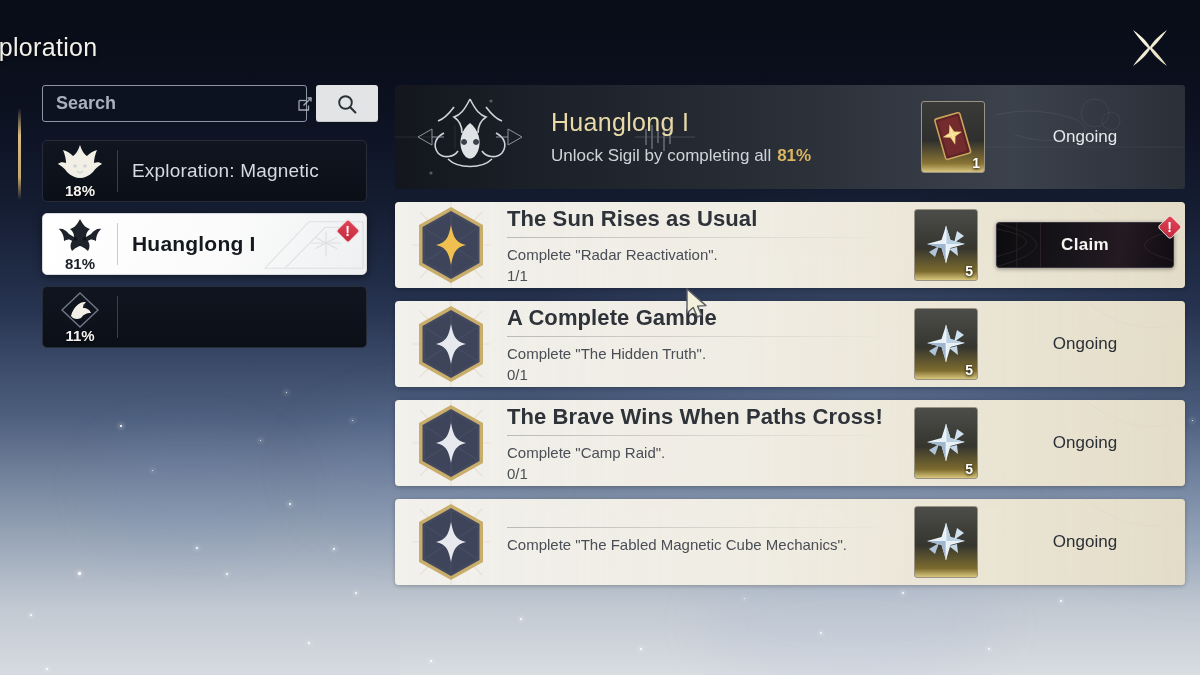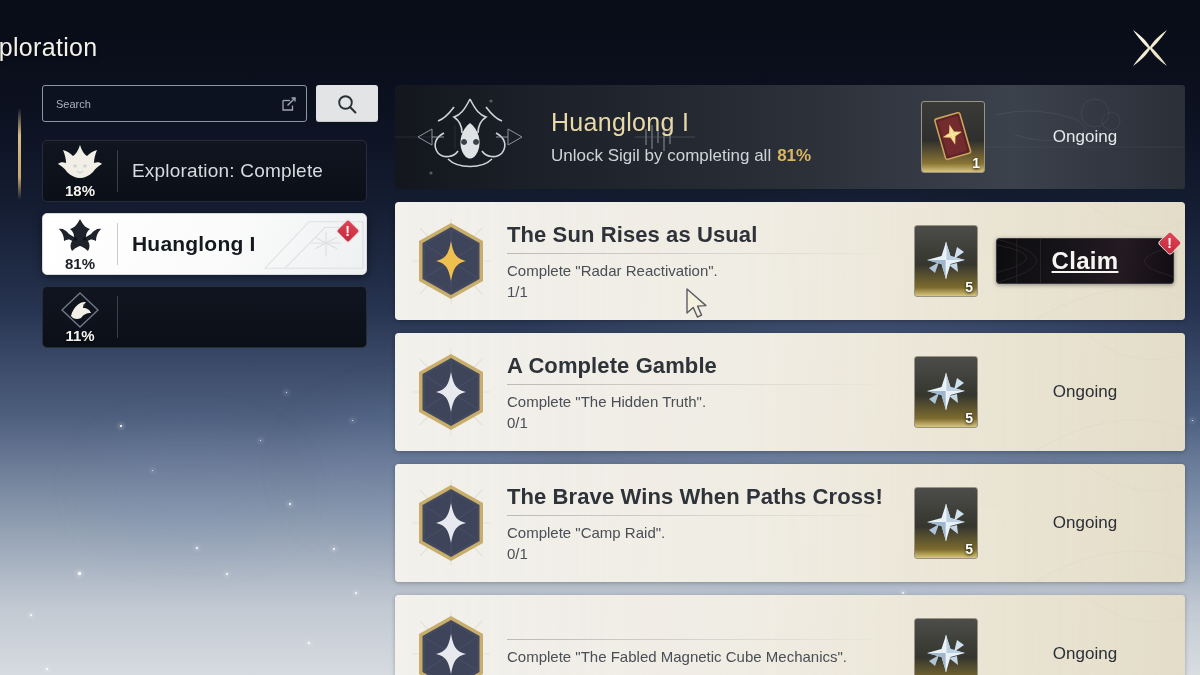--- a/index.html
+++ b/index.html
@@ -83,22 +83,23 @@
     border: 1px solid #8e96a6;
     border-radius: 3px;
     display: flex; align-items: center;
     padding: 0 9px 0 13px;
   }
   .search-box input {
     flex: 1;
     background: transparent;
     border: none; outline: none;
     color: #e6e8ec;
-    font-size: 11px;
+    font-size: 18px;
     font-family: "Liberation Sans", sans-serif;
+    font-weight: bold;
   }
   .search-box input::placeholder { color: #a9b0bd; }
   .edit-icon { width: 16px; height: 16px; opacity: .85; flex: 0 0 auto; }
   .search-btn {
     width: 62px; height: 37px;
     background: #e3e4e6;
     border-radius: 3px;
     display: flex; align-items: center; justify-content: center;
     cursor: pointer;
     box-shadow: inset 0 -1px 0 rgba(0,0,0,.12);
@@ -261,21 +262,21 @@
     z-index: 2;
     flex: 0 0 auto;
   }
 
   .quest-list {
     margin-top: 13px;
     display: flex; flex-direction: column; gap: 13px;
   }
   .quest {
     position: relative;
-    height: 118px;
+    height: 86px;
     border-radius: 4px;
     display: flex; align-items: center;
     overflow: hidden;
     background: linear-gradient(100deg, #eceae4 0%, #eeebe2 45%, #eae5d5 72%, #e6e0cc 100%);
     box-shadow: 0 1px 4px rgba(0,0,0,.25);
     cursor: pointer;
   }
   .quest-sheen {
     position: absolute; inset: 0; pointer-events: none; opacity: .65;
   }
@@ -326,25 +327,24 @@
     position: relative;
     width: 178px; height: 46px;
     border-radius: 3px;
     background: linear-gradient(100deg, #0c0c0e 0%, #17141a 40%, #241a22 70%, #100d12 100%);
     border: 1px solid #3a3740;
     display: flex; align-items: center; justify-content: center;
     cursor: pointer;
     box-shadow: 0 1px 4px rgba(0,0,0,.4);
   }
   .claim-btn .lbl {
-    font-size: 24px;
+    font-size: 17px;
     font-weight: bold;
     color: #f6f5f2;
     letter-spacing: .3px;
-    text-decoration: underline;
   }
   .claim-web { position: absolute; inset: 0; opacity: .5; pointer-events: none; }
 
   .cursor { position: absolute; pointer-events: none; z-index: 50; }
 </style>
 </head>
 <body>
 
 <div id="app">
 
@@ -430,21 +430,21 @@
                C27 34, 32 32, 36 28 C38 25, 41 22, 45 20 C43 18, 40 18, 37 19
                C37 15, 38 11, 40 6 C36 7, 33 9, 30 12 C27 10, 25 7, 23 1 Z"></path>
     </g>
     <circle cx="18" cy="22" r="1.7" fill="#cfd3da"></circle>
     <circle cx="28" cy="22" r="1.7" fill="#cfd3da"></circle>
     <path d="M20 27 L23 29 L26 27" fill="none" stroke="#cfd3da" stroke-width="1.2"></path>
   </svg>
          <div class="nav-pct">18%</div>
        </div>
        <div class="nav-divider"></div>
-       <div class="nav-label">Exploration: Complete</div>
+       <div class="nav-label">Exploration: Magnetic</div>
       </div>
       <div class="nav-item active">
         <div class="nav-emblem">
          <svg width="46" height="40" viewBox="0 0 46 40">
       <g fill="#1d222b">
         <path d="M23 2 C20 8, 17 11, 13 12 C16 14, 17 17, 17 20 L12 17 C9 13, 5 11, 2 12 C6 16, 7 20, 7 24
                  C10 22, 13 22, 15 24 C13 27, 13 31, 15 34 C19 30, 23 29, 23 29 C23 29, 27 30, 31 34
                  C33 31, 33 27, 31 24 C33 22, 36 22, 39 24 C39 20, 40 16, 44 12 C41 11, 37 13, 34 17
                  L29 20 C29 17, 30 14, 33 12 C29 11, 26 8, 23 2 Z"></path>
       </g>

